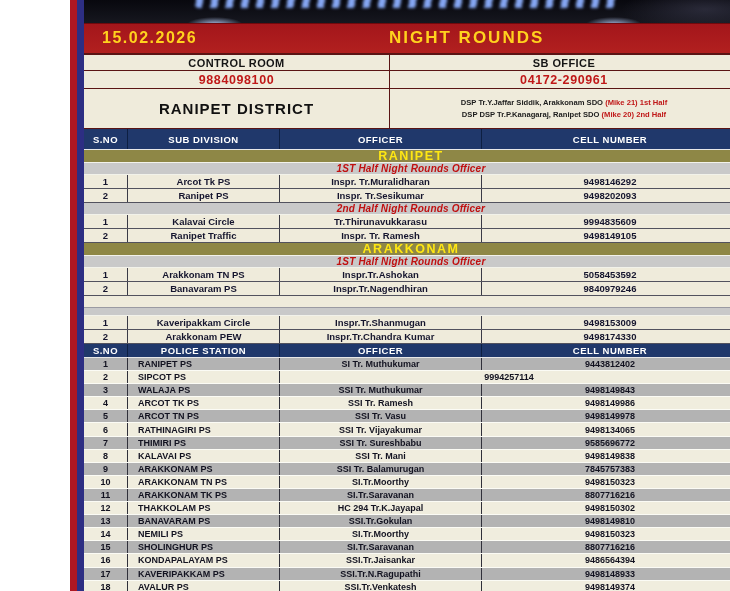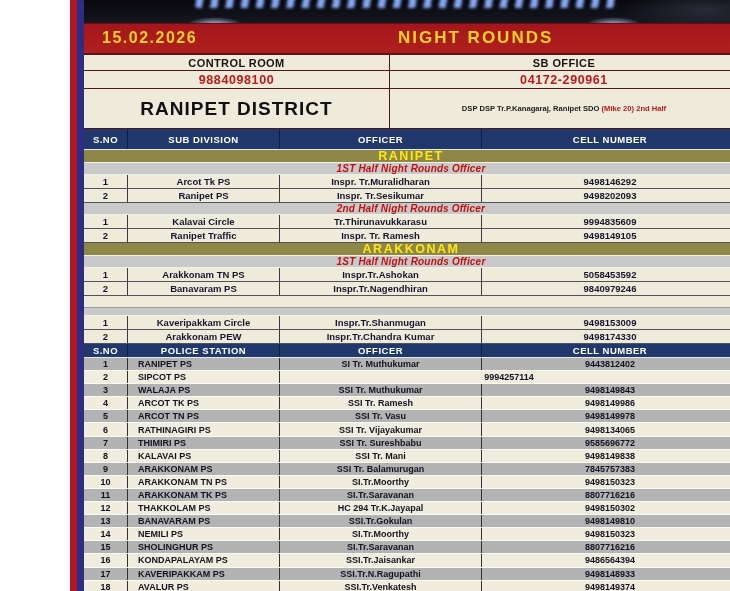--- a/index.html
+++ b/index.html
@@ -37,33 +37,33 @@
   .titlebar{
     position:relative;height:30px;background:linear-gradient(#a3161b,#b2201f);
     border-top:1px solid #70090d;box-sizing:border-box;
   }
   .titlebar .date{
     position:absolute;left:18px;top:5px;font-size:16px;font-weight:bold;
     color:#ffd21e;letter-spacing:1.5px;
   }
   .titlebar .title{
     position:absolute;left:305px;top:4px;font-size:17px;font-weight:bold;
-    color:#ffd21e;letter-spacing:2px;margin-left:9px;
+    color:#ffd21e;letter-spacing:2px;
   }
   
   .inforow{display:flex;background:#efebdb;box-sizing:border-box;border-bottom:1.5px solid #5a1414;}
   .inforow .cl{width:306px;border-right:1.5px solid #5a1414;box-sizing:border-box;
     display:flex;align-items:center;justify-content:center;}
   .inforow .cr{flex:1;display:flex;align-items:center;justify-content:center;}
   .r1{height:18px;border-top:2.5px solid #5a1414;}
   .r1 .lbl{font-size:11px;font-weight:bold;color:#141414;letter-spacing:.4px;}
   .r2{height:18px;}
   .r2 .num{font-size:12.5px;font-weight:bold;color:#c01818;letter-spacing:.6px;}
   .r3{height:40px;}
-  .district-name{font-size:19px;font-weight:bold;color:#111;letter-spacing:1px;}
+  .district-name{font-size:15px;font-weight:bold;color:#111;letter-spacing:1px;}
   .dspbox{display:flex;flex-direction:column;justify-content:center;align-items:center;line-height:1.55;}
   .dspline{font-size:7.6px;font-weight:bold;color:#1c1c1c;white-space:nowrap;}
   .dspline .hl{color:#c01818;}
   
   .trow{display:flex;box-sizing:border-box;}
   .trow .cell{
     display:flex;align-items:center;justify-content:center;box-sizing:border-box;
     border-right:1px solid #3a3a46;overflow:hidden;white-space:nowrap;
   }
   .trow .cell:last-child{border-right:none;}
@@ -125,20 +125,21 @@
           <span class="num">04172-290961</span>
         </div>
       </div>
 
       <div class="inforow r3">
         <div class="cl">
           <span class="district-name">RANIPET DISTRICT</span>
         </div>
         <div class="cr">
           <div class="dspbox">
+            <div class="dspline"><span>DSP Tr.Y.Jaffar Siddik, Arakkonam SDO </span><span class="hl">(Mike 21) 1st Half</span></div>
             <div class="dspline"><span>DSP DSP Tr.P.Kanagaraj, Ranipet SDO </span><span class="hl">(Mike 20) 2nd Half</span></div>
           </div>
         </div>
       </div>
 
       <div id="divisionTable">
           <div class="trow navyhead h1">
             <div class="cell c0">S.NO</div>
             <div class="cell c1">SUB DIVISION</div>
             <div class="cell c2">OFFICER</div>

